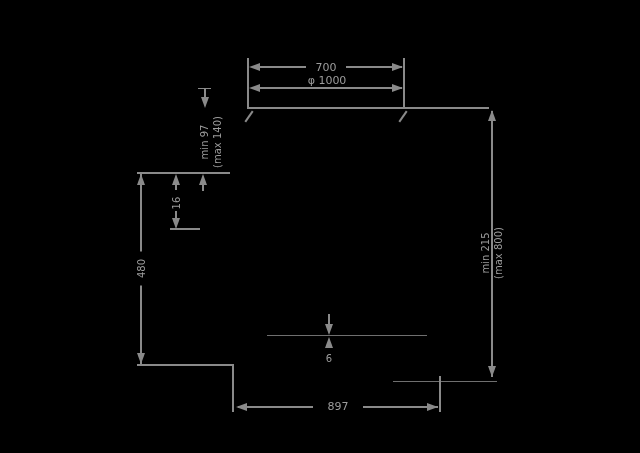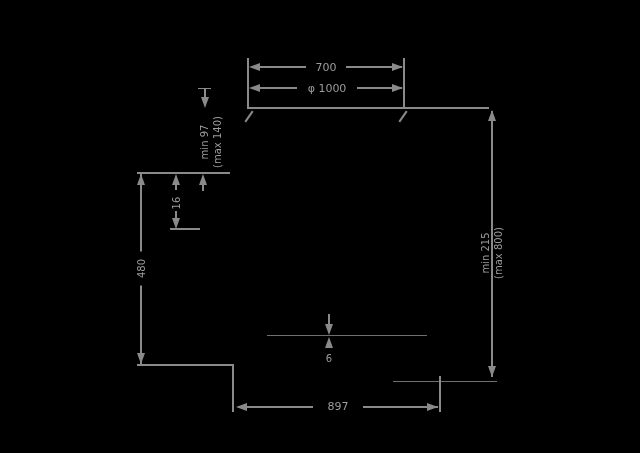--- a/index.html
+++ b/index.html
@@ -53,21 +53,21 @@
   <div class="vl" style="left:403px;top:58px;height:50px;"></div>
 
   <div class="hl" style="left:252px;top:66px;width:150px;"></div>
   <div class="ar ar-left" style="left:249px;top:63px;"></div>
   <div class="ar ar-right" style="left:392px;top:63px;"></div>
   <div class="lbl" style="left:306px;top:61px;width:40px;">700</div>
 
   <div class="hl" style="left:252px;top:87px;width:150px;"></div>
   <div class="ar ar-left" style="left:249px;top:84px;"></div>
   <div class="ar ar-right" style="left:392px;top:84px;"></div>
-  <div class="lbl" style="left:297px;top:82px;width:60px;">φ 1000</div>
+  <div class="lbl" style="left:297px;top:74px;width:60px;">φ 1000</div>
 
   <div class="tick" style="left:248px;top:110px;"></div>
   <div class="tick" style="left:402px;top:110px;"></div>
 
   <div class="hl" style="left:198px;top:88px;width:13px;height:1px;"></div>
   <div class="vl" style="left:204px;top:88px;height:10px;"></div>
   <div class="ar ar-down" style="left:201px;top:97px;"></div>
   <div class="ar ar-up" style="left:199px;top:174px;"></div>
   <div class="vl" style="left:202px;top:184px;height:7px;"></div>
   <div class="vwrap" style="left:176px;top:129px;width:70px;height:26px;">

